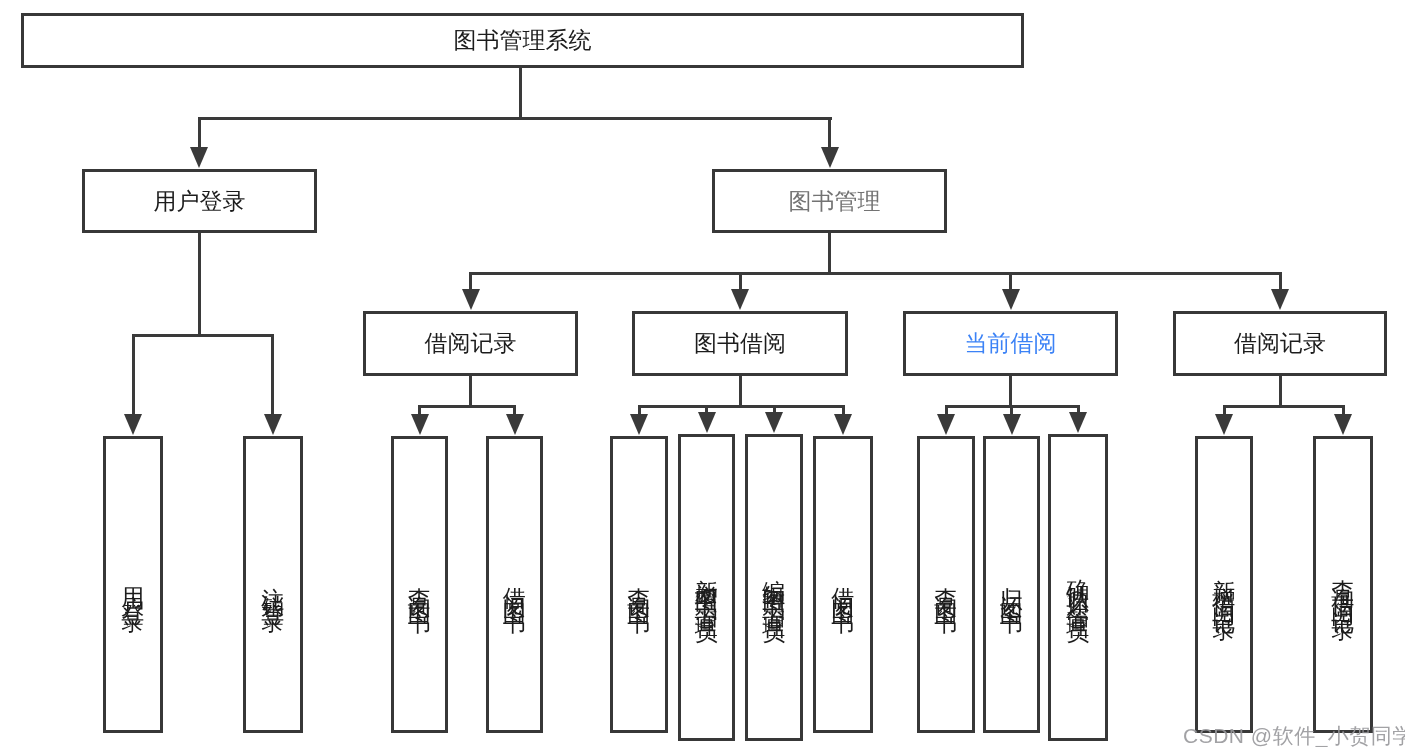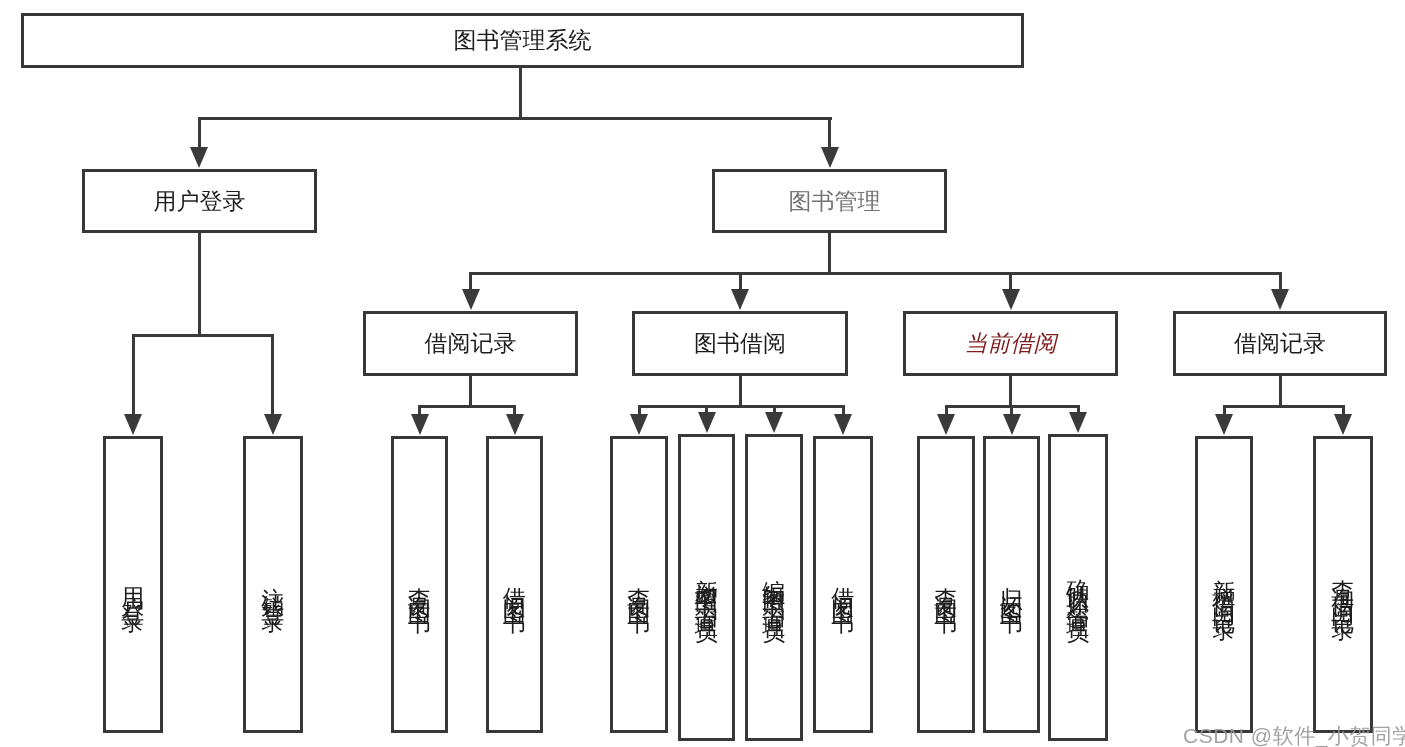--- a/index.html
+++ b/index.html
@@ -118,21 +118,21 @@
     <div class="node h" style="left: 712px; top: 169px; width: 235px; height: 64px; border-color: rgb(56, 56, 56);">
       <span class="lbl" style="color: #737373; margin-left: 10px;">图书管理</span>
     </div>
     <div class="node h" style="left: 363px; top: 311px; width: 215px; height: 65px; border-color: rgb(56, 56, 56);">
       <span class="lbl" style="color: rgb(28, 28, 28);">借阅记录</span>
     </div>
     <div class="node h" style="left: 632px; top: 311px; width: 216px; height: 65px; border-color: rgb(56, 56, 56);">
       <span class="lbl" style="color: rgb(28, 28, 28);">图书借阅</span>
     </div>
     <div class="node h" style="left: 903px; top: 311px; width: 215px; height: 65px; border-color: rgb(56, 56, 56);">
-      <span class="lbl" style="color: #7f1d1d; font-style: italic;">当前借阅</span>
+      <span class="lbl" style="color: #3b82f6;">当前借阅</span>
     </div>
     <div class="node h" style="left: 1173px; top: 311px; width: 214px; height: 65px; border-color: rgb(56, 56, 56);">
       <span class="lbl" style="color: rgb(28, 28, 28);">借阅记录</span>
     </div>
     <div class="node v" style="left: 103px; top: 436px; width: 60px; height: 297px; border-color: rgb(56, 56, 56);">
       <span class="lbl" style="color: rgb(28, 28, 28); letter-spacing: 8px;">用户登录</span>
     </div>
     <div class="node v" style="left: 243px; top: 436px; width: 60px; height: 297px; border-color: rgb(56, 56, 56);">
       <span class="lbl" style="color: rgb(28, 28, 28); letter-spacing: 8px;">注销登录</span>
     </div>

